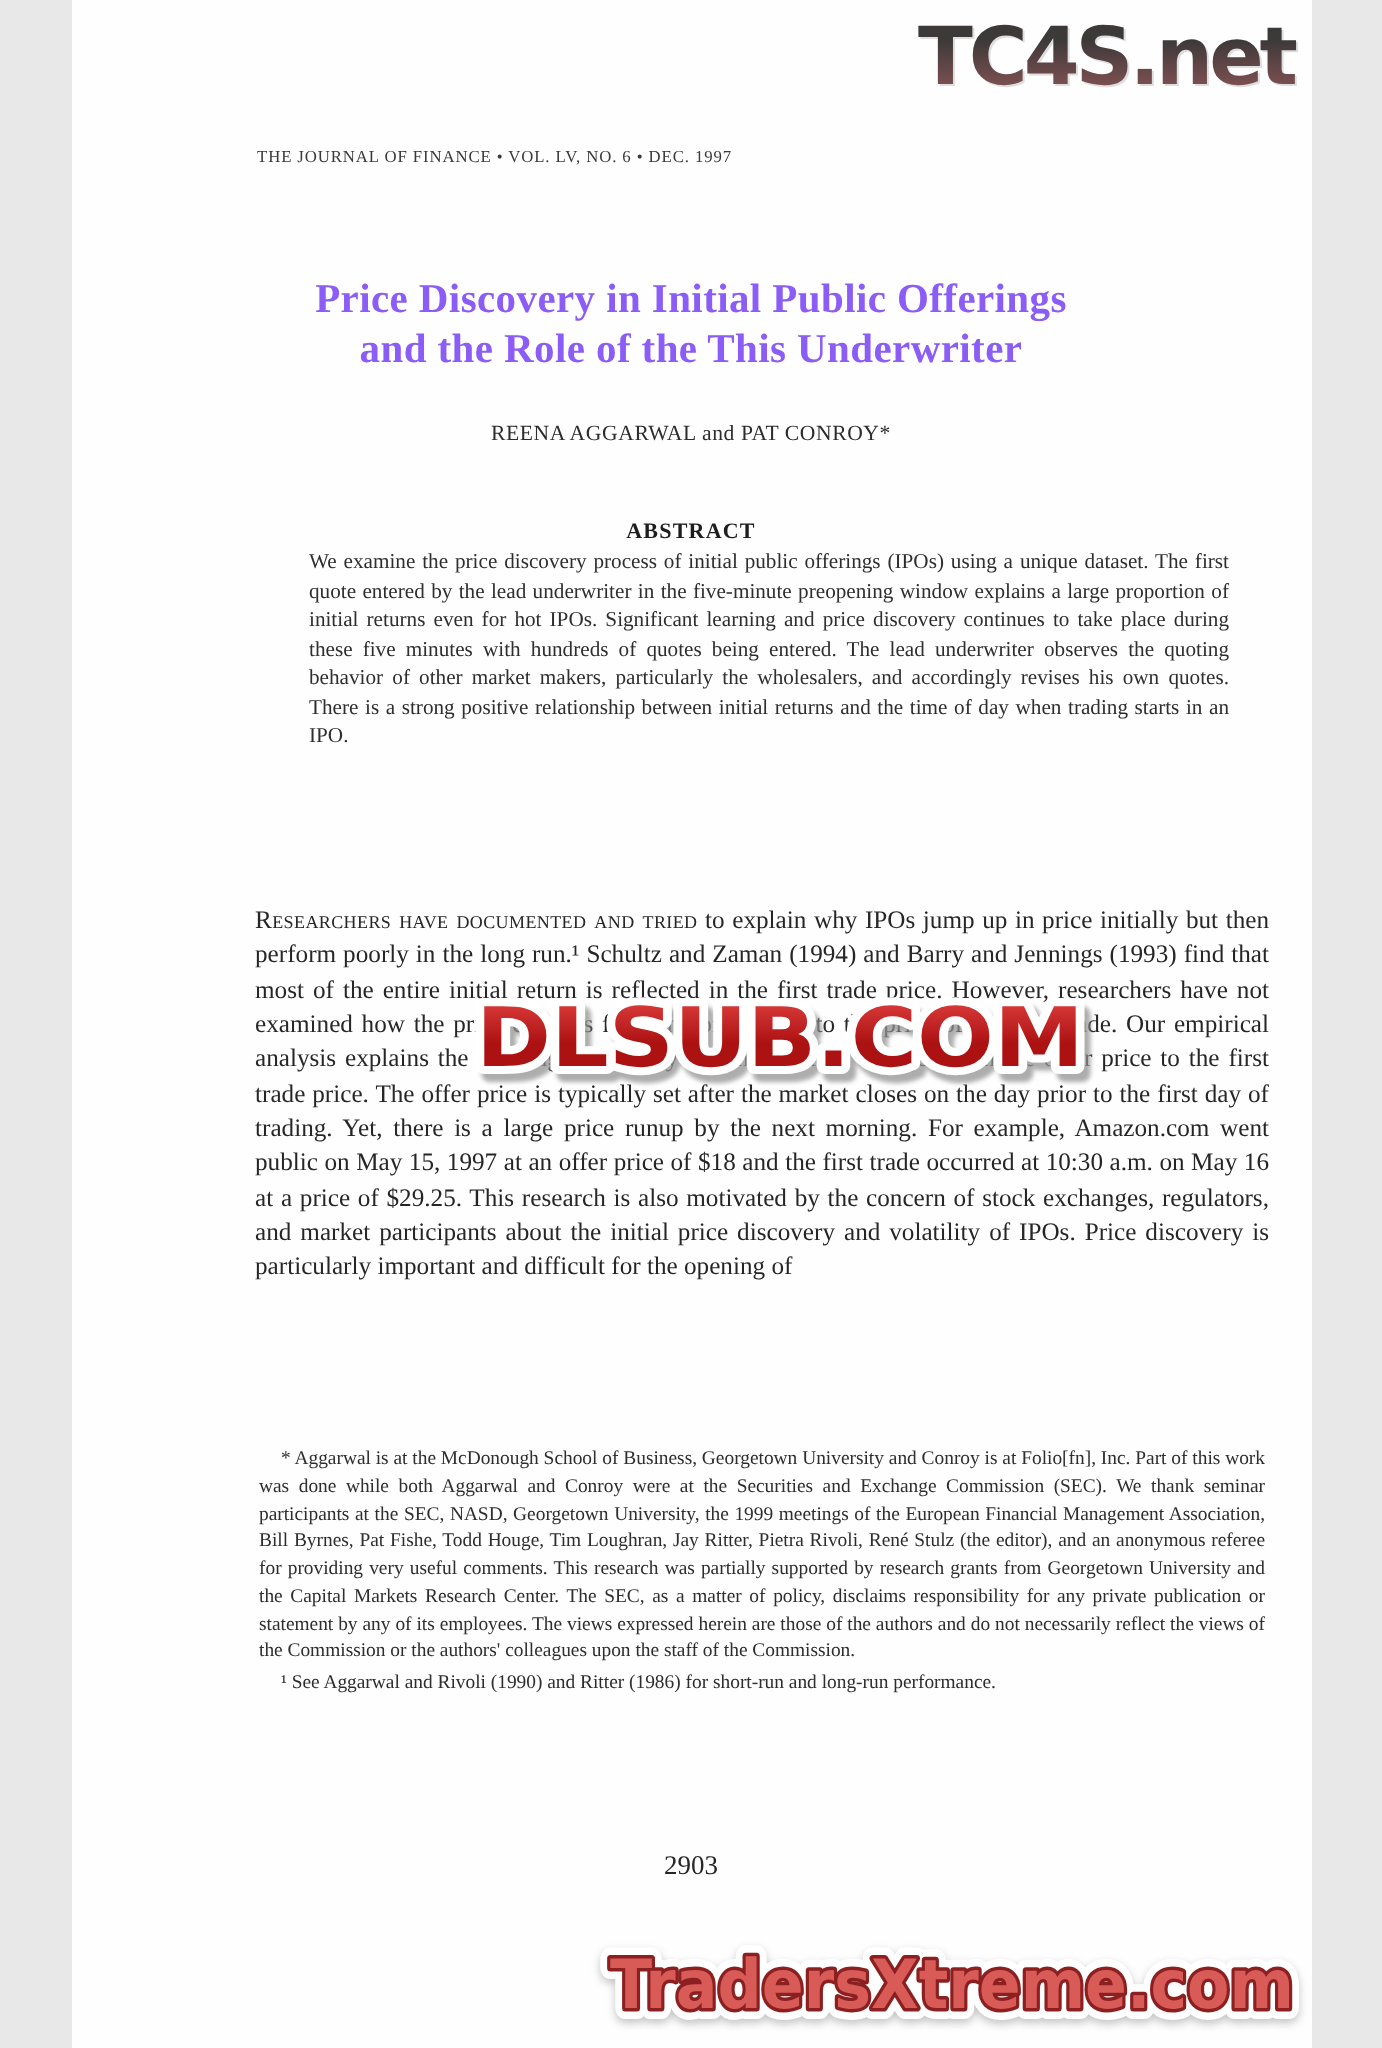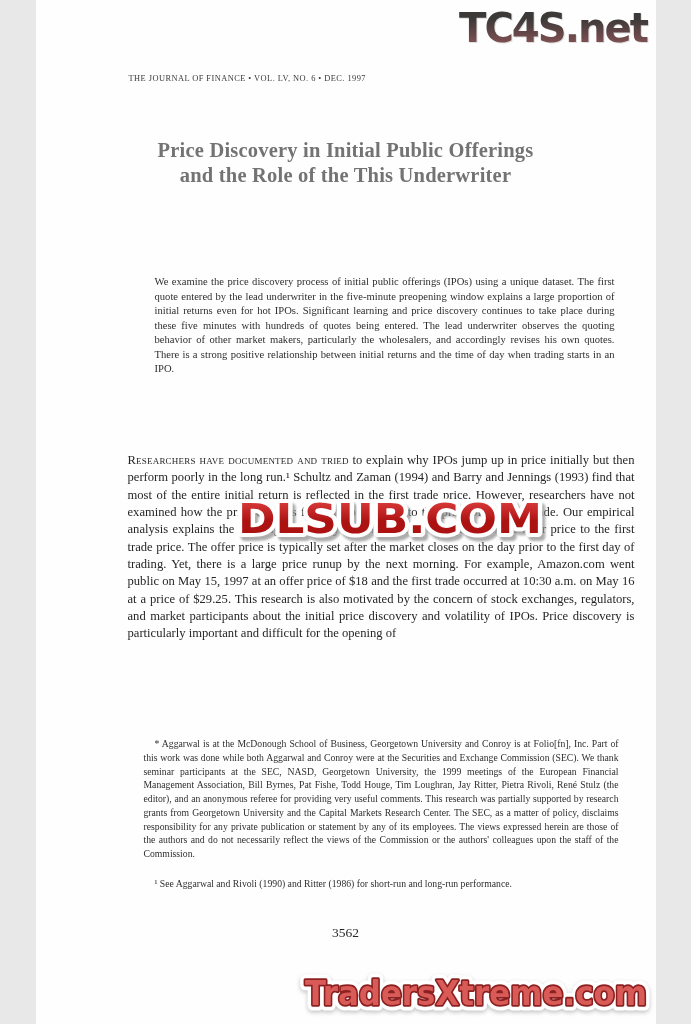--- a/index.html
+++ b/index.html
@@ -16,21 +16,21 @@
   .journal-line{
     position:absolute;top:74px;left:93px;
     font-size:8.4px;letter-spacing:0.45px;
     color:#3a3a3a;
     white-space:nowrap;
   }
   .paper-title{
     position:absolute;top:138px;left:0;width:100%;
     text-align:center;
     font-weight:bold;font-size:20.5px;line-height:25px;
-    color:#737373;
+    color:#8b5cf6;
     letter-spacing:0.2px;
   }
   .authors-line{
     position:absolute;top:211px;left:0;width:100%;
     text-align:center;
     font-size:10.8px;letter-spacing:0.3px;
     color:#2c2c2c;
   }
   .abstract-heading{
     position:absolute;top:260px;left:0;width:100%;
@@ -53,21 +53,21 @@
   .lead-in{
     font-variant:small-caps;
     letter-spacing:0.2px;
   }
   .footnote-block{
     position:absolute;top:721px;left:92px;width:507px;
     font-size:9.7px;line-height:13.75px;
     text-align:justify;
     color:#2e2e2e;
   }
-  .footnote-block p{margin:16px;text-indent:11px;}
+  .footnote-block p{margin:2px;text-indent:11px;}
   .page-number{
     position:absolute;top:925px;left:0;width:100%;
     text-align:center;
     font-size:13.5px;
     color:#262626;
   }
   
   .wm-top{
     position:absolute;top:2px;right:5px;
     filter:drop-shadow(1px 1px 0 rgba(200,200,200,0.6));
@@ -100,21 +100,23 @@
     </svg>
   </div>
 
   <div class="journal-line">THE JOURNAL OF FINANCE • VOL. LV, NO. 6 • DEC. 1997</div>
 
   <div class="paper-title">
     <div>Price Discovery in Initial Public Offerings</div>
     <div>and the Role of the This Underwriter</div>
   </div>
 
+  <div class="authors-line">REENA AGGARWAL and PAT CONROY*</div>
 
+  <div class="abstract-heading">ABSTRACT</div>
   <div class="abstract-body">We examine the price discovery process of initial public offerings (IPOs) using a unique dataset. The first quote entered by the lead underwriter in the five-minute preopening window explains a large proportion of initial returns even for hot IPOs. Significant learning and price discovery continues to take place during these five minutes with hundreds of quotes being entered. The lead underwriter observes the quoting behavior of other market makers, particularly the wholesalers, and accordingly revises his own quotes. There is a strong positive relationship between initial returns and the time of day when trading starts in an IPO.</div>
 
   <div class="main-body">
     <span class="lead-in">Researchers have documented and tried</span><span> to explain why IPOs jump up in price initially but then perform poorly in the long run.¹ Schultz and Zaman (1994) and Barry and Jennings (1993) find that most of the entire initial return is reflected in the first trade price. However, researchers have not examined how the price changes from the offer price to the price of the first trade. Our empirical analysis explains the learning process by which the price changes from the offer price to the first trade price. The offer price is typically set after the market closes on the day prior to the first day of trading. Yet, there is a large price runup by the next morning. For example, Amazon.com went public on May 15, 1997 at an offer price of $18 and the first trade occurred at 10:30 a.m. on May 16 at a price of $29.25. This research is also motivated by the concern of stock exchanges, regulators, and market participants about the initial price discovery and volatility of IPOs. Price discovery is particularly important and difficult for the opening of</span>
   </div>
 
   <div class="wm-mid">
     <svg width="320" height="58" viewBox="0 0 320 58">
       <defs>
         <linearGradient id="g-dlsub" x1="0" y1="0" x2="0" y2="1">
@@ -125,21 +127,21 @@
       </defs>
       <text x="160" y="44" text-anchor="middle" font-size="41" font-weight="bold" textLength="304" lengthAdjust="spacingAndGlyphs" paint-order="stroke" stroke-linejoin="round" stroke-width="8" fill="url(#g-dlsub)" stroke="#ffffff">DLSUB.COM</text>
     </svg>
   </div>
 
   <div class="footnote-block">
     <p>* Aggarwal is at the McDonough School of Business, Georgetown University and Conroy is at Folio[fn], Inc. Part of this work was done while both Aggarwal and Conroy were at the Securities and Exchange Commission (SEC). We thank seminar participants at the SEC, NASD, Georgetown University, the 1999 meetings of the European Financial Management Association, Bill Byrnes, Pat Fishe, Todd Houge, Tim Loughran, Jay Ritter, Pietra Rivoli, René Stulz (the editor), and an anonymous referee for providing very useful comments. This research was partially supported by research grants from Georgetown University and the Capital Markets Research Center. The SEC, as a matter of policy, disclaims responsibility for any private publication or statement by any of its employees. The views expressed herein are those of the authors and do not necessarily reflect the views of the Commission or the authors' colleagues upon the staff of the Commission.</p>
     <p>¹ See Aggarwal and Rivoli (1990) and Ritter (1986) for short-run and long-run performance.</p>
   </div>
 
-  <div class="page-number">3562</div>
+  <div class="page-number">2903</div>
 
   <div class="wm-bottom">
     <svg width="356" height="50" viewBox="0 0 356 50">
       <text x="178" y="37" text-anchor="middle" font-size="34" font-weight="bold" textLength="342" lengthAdjust="spacingAndGlyphs" paint-order="stroke" stroke-linejoin="round" stroke-width="11" fill="none" stroke="#ffffff">TradersXtreme.com</text>
       <text x="178" y="37" text-anchor="middle" font-size="34" font-weight="bold" textLength="342" lengthAdjust="spacingAndGlyphs" paint-order="stroke" stroke-linejoin="round" stroke-width="3.5" stroke="#8c1f1f" fill="#d85b58">TradersXtreme.com</text>
     </svg>
   </div>
 
 </div>
 

